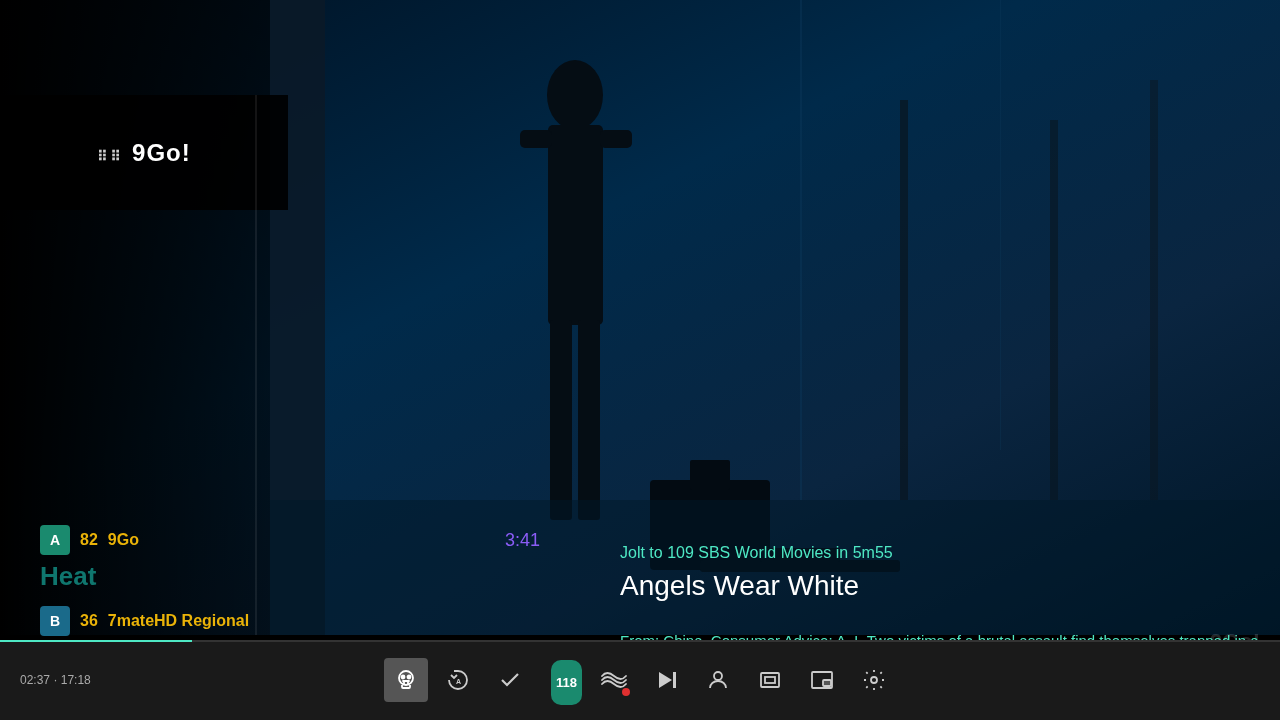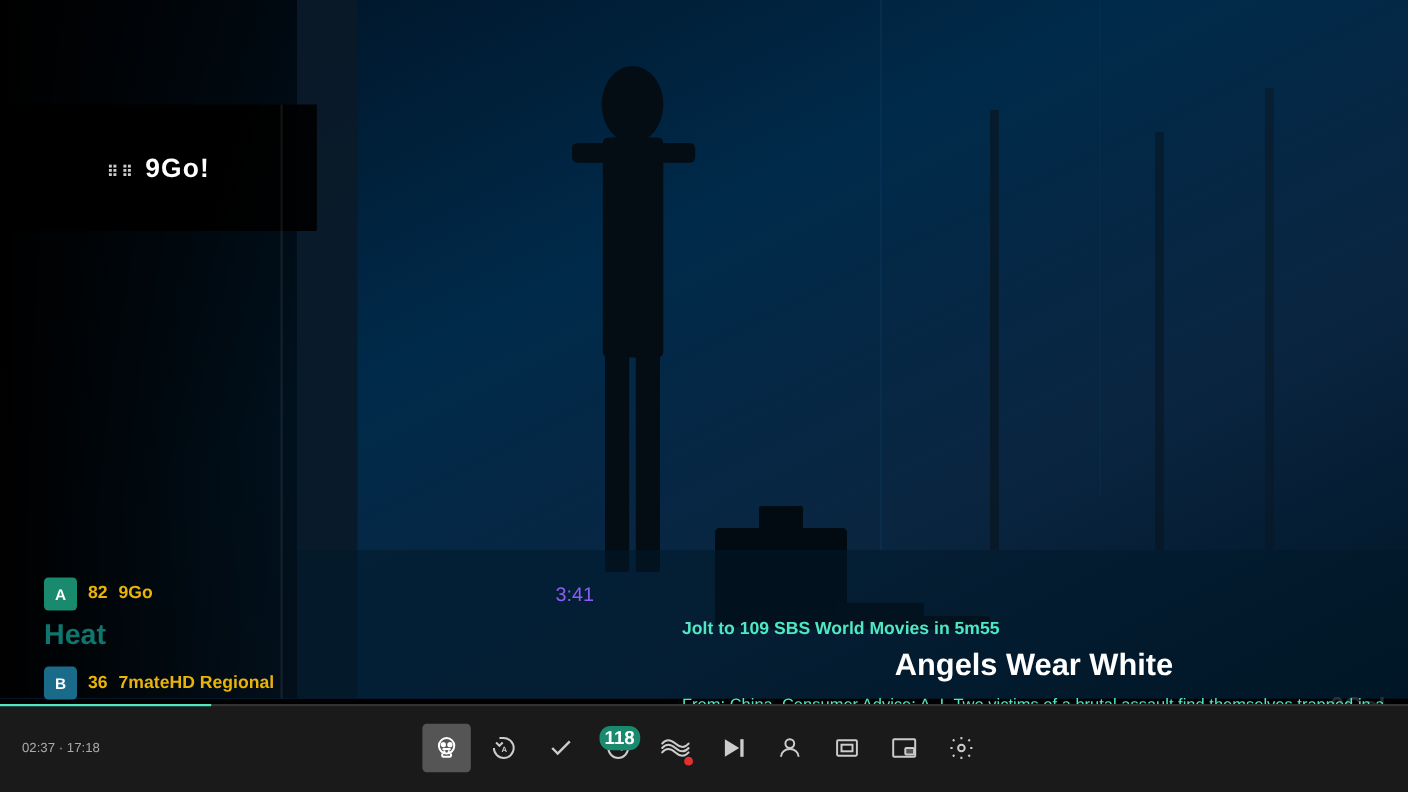--- a/index.html
+++ b/index.html
@@ -119,29 +119,28 @@
       position: absolute;
       bottom: 45px;
       left: 620px;
       width: 640px;
     }
 
     .jolt-text {
       color: #4ee8c4;
       font-size: 16px;
       margin-bottom: 8px;
-      font-weight: 700;
+      font-weight: 400;
     }
 
     .movie-title {
       color: #fff;
       font-size: 28px;
-      font-weight: bold;
-      margin-bottom: 9px;
-      text-align: center;
+      font-weight: normal;
+      margin-bottom: 28px;
     }
 
     .movie-desc {
       color: #4ee8c4;
       font-size: 15px;
       line-height: 1.5;
     }
 
     
     .toolbar {
@@ -200,22 +199,22 @@
     .tb-btn.active-btn {
       background: #555;
     }
 
     .badge-count {
       position: absolute;
       top: 2px; right: 2px;
       background: #1a8a6e;
       color: #fff;
       border-radius: 10px;
-      font-size: 17px;
-      padding: 1px 5px;
+      font-size: 13px;
+      padding: 15px 5px;
       font-weight: bold;
       min-width: 20px;
       text-align: center;
     }
 
     .dot-red {
       position: absolute;
       bottom: 6px; right: 6px;
       width: 8px; height: 8px;
       background: #e03030;

